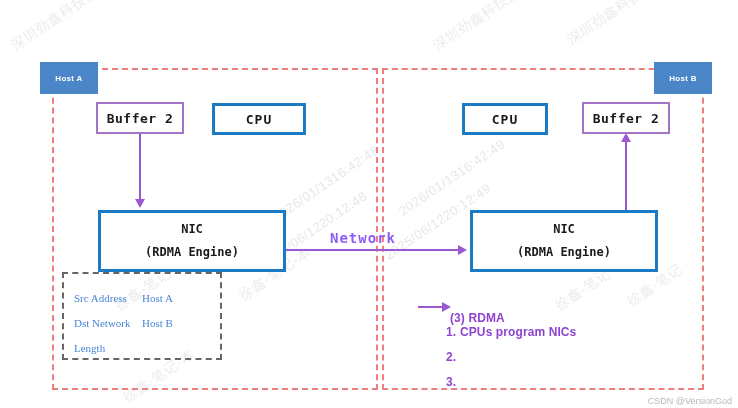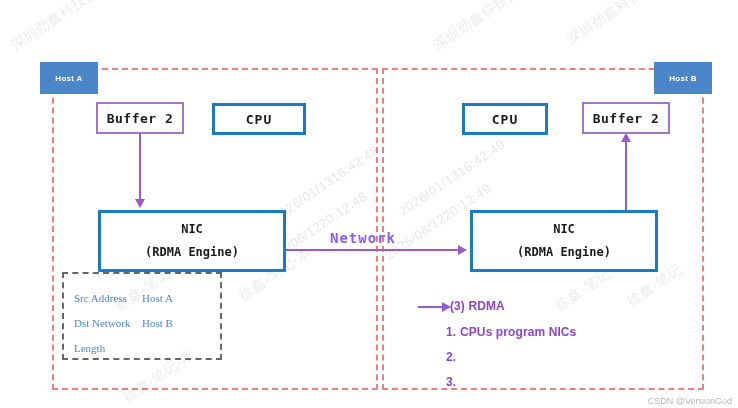--- a/index.html
+++ b/index.html
@@ -158,21 +158,21 @@
   
   .step{
     position:absolute;
     color:#8e44d0;
     font-weight:bold;
     font-size:12px;
     white-space:nowrap;
     z-index:6;
     letter-spacing:.1px;
   }
-  #step-title{left:450px;top:299px;}
+  #step-title{left:450px;top:311px;}
   .step-num{left:446px;}
   .step-text{left:460px;}
   .s1{top:325px;}
   .s2{top:350px;}
   .s3{top:375px;}
 
   
   #csdn{
     position:absolute;right:6px;bottom:2px;
     font-size:9px;color:#b8b8b8;

